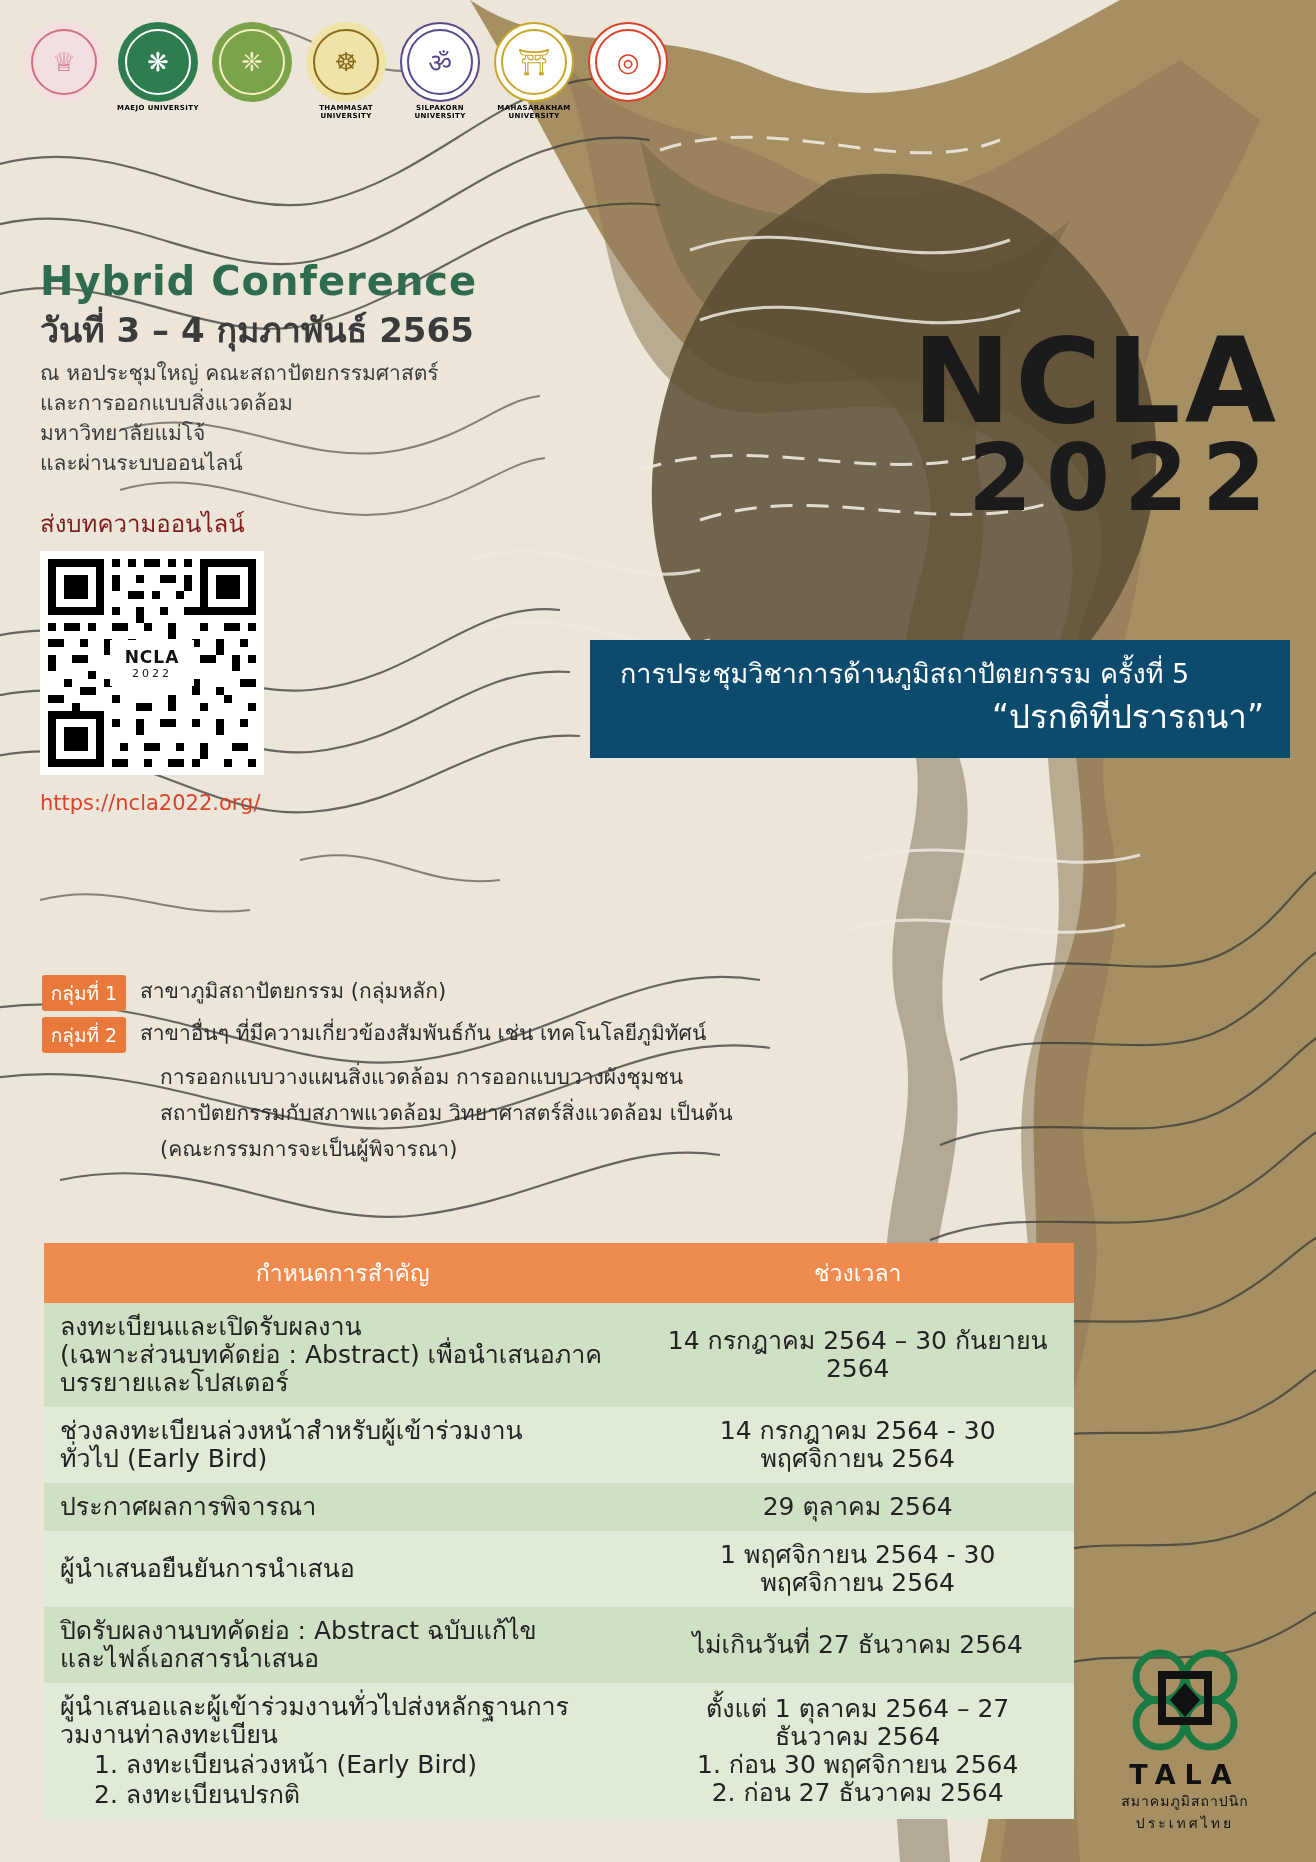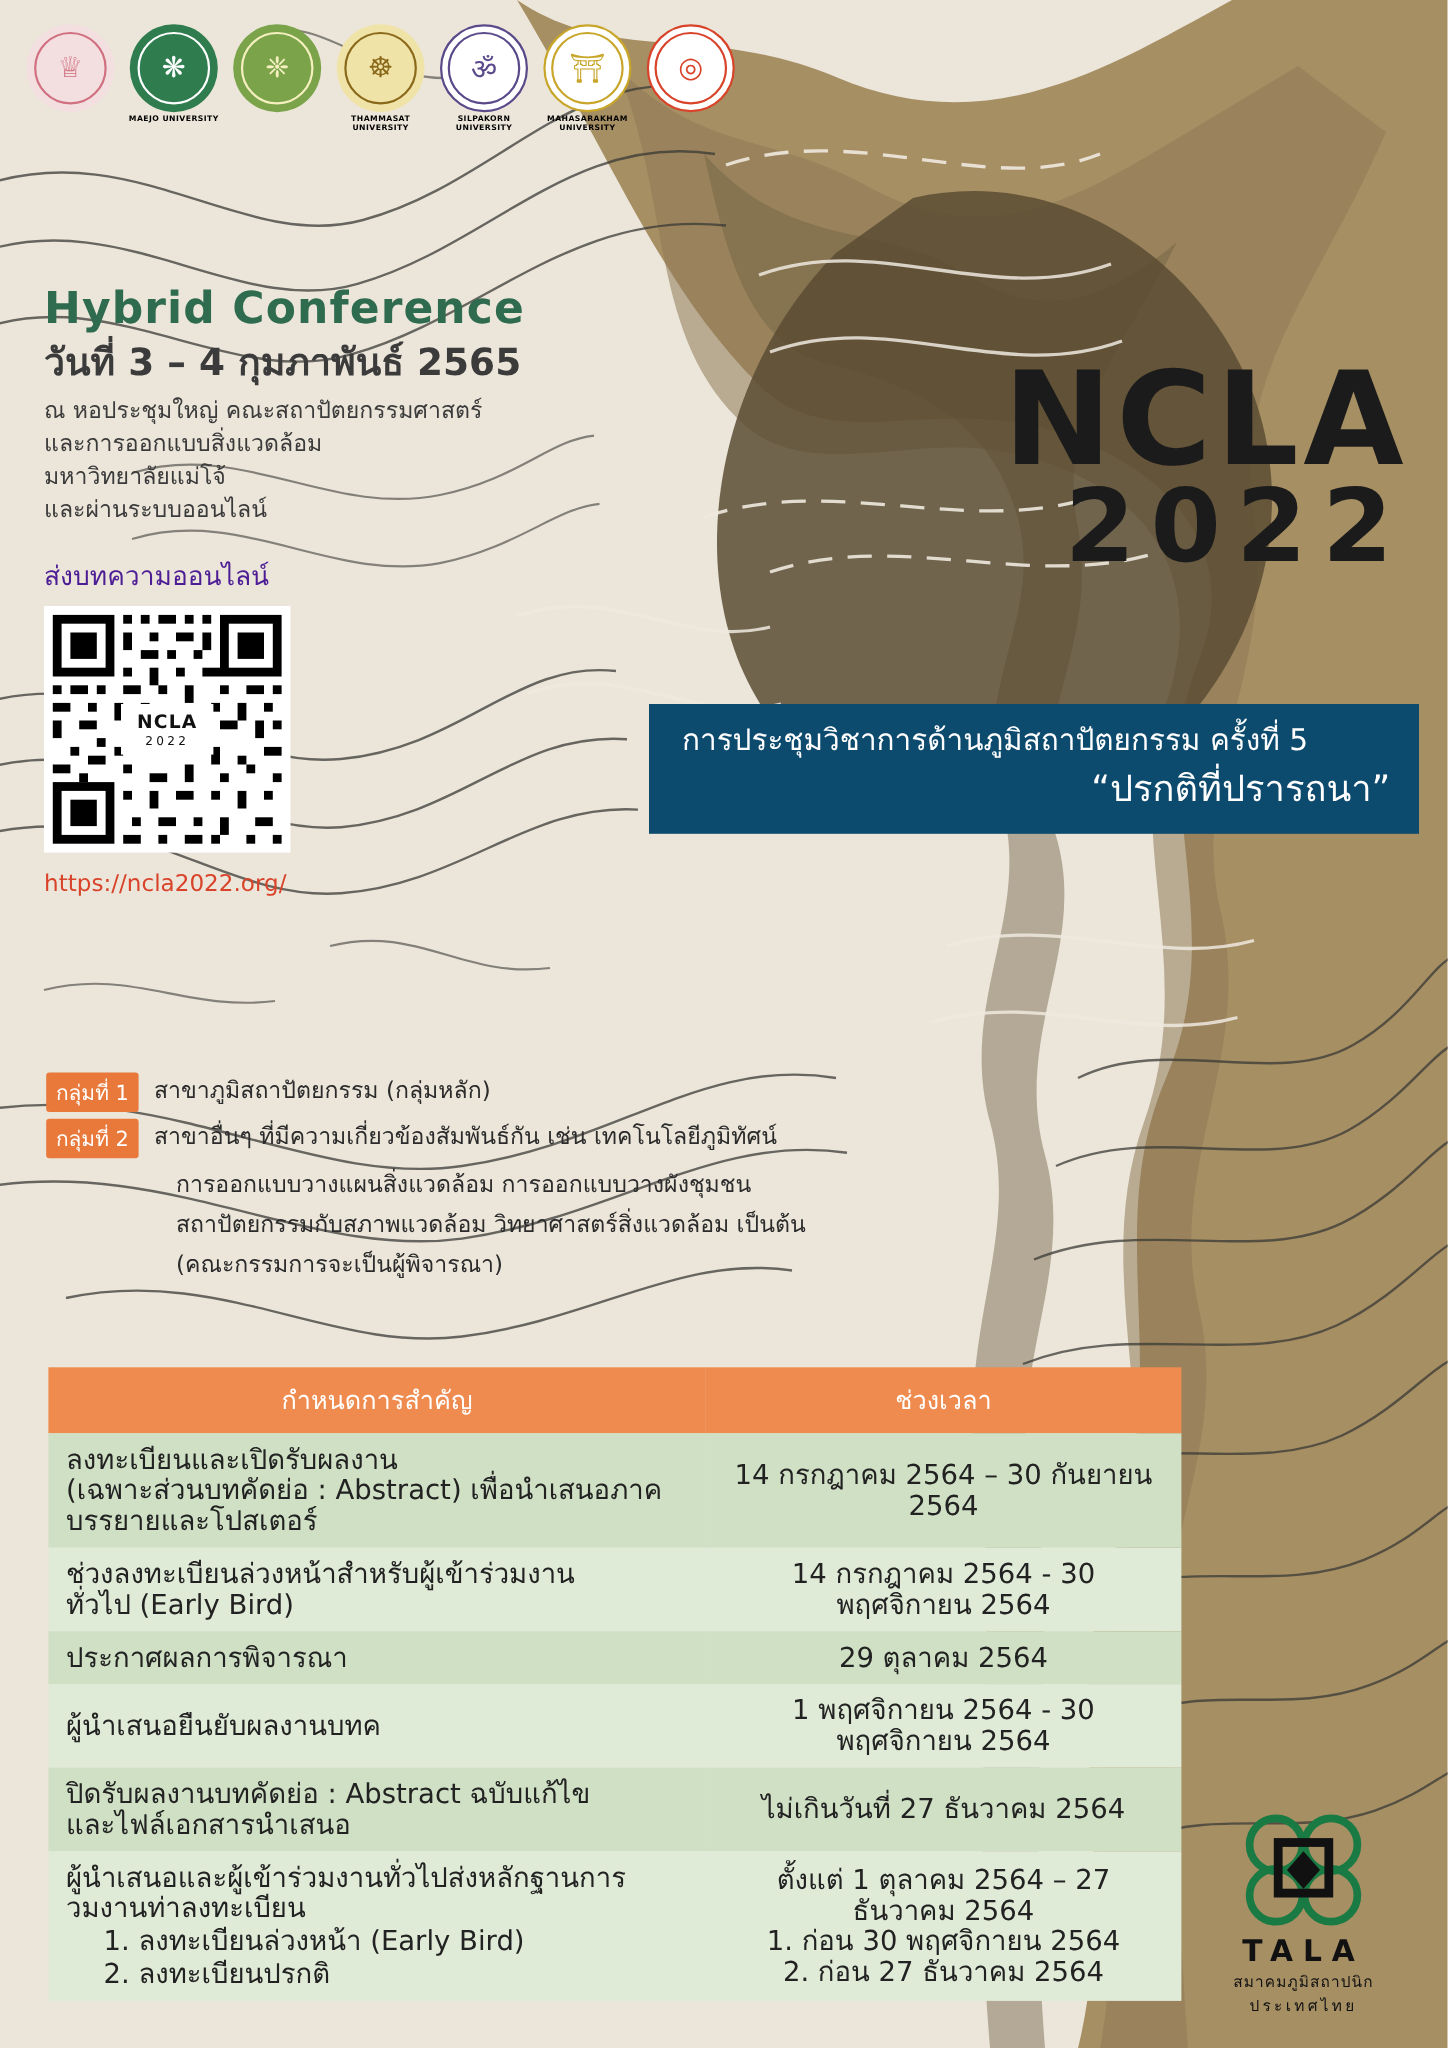--- a/index.html
+++ b/index.html
@@ -21,21 +21,21 @@
   .logo-row{position:absolute;left:22px;top:22px;display:flex;gap:10px;align-items:flex-start;z-index:30;}
   .logo{width:84px;height:108px;position:relative;display:flex;flex-direction:column;align-items:center;}
   .logo .disc{width:80px;height:80px;border-radius:50%;display:flex;align-items:center;justify-content:center;box-sizing:border-box;}
   .logo .cap{font-size:7px;letter-spacing:.4px;text-align:center;margin-top:2px;line-height:8px;font-weight:bold;}
   .seal-in{width:62px;height:62px;border-radius:50%;border:2px solid currentColor;display:flex;align-items:center;justify-content:center;font-size:26px;}
   
   .left-block{position:absolute;left:40px;top:258px;width:520px;z-index:25;}
   .hybrid{font-family:"DejaVu Sans", sans-serif;font-weight:bold;font-size:40px;color:#2f6b4f;letter-spacing:1px;margin:0 0 6px 0;}
   .thdate{font-size:34px;font-weight:bold;color:#3b3b3b;margin:0 0 8px 0;line-height:40px;}
   .venue{font-size:21px;color:#3b3b3b;line-height:30px;margin:0;}
-  .submit-label{font-size:24px;color:#4c1d95;margin:26px 0 8px 0;}
+  .submit-label{font-size:24px;color:#7f1d1d;margin:26px 0 8px 0;}
   .qr-wrap{width:224px;height:224px;background:#fff;position:relative;padding:0;}
   .qr-canvas{position:absolute;left:0;top:0;}
   .qr-center{position:absolute;left:50%;top:50%;transform:translate(-50%,-50%);background:#fff;width:84px;height:46px;display:flex;flex-direction:column;align-items:center;justify-content:center;}
   .qr-center .l1{font-size:17px;font-weight:bold;letter-spacing:1px;color:#111;}
   .qr-center .l2{font-size:11px;letter-spacing:3px;color:#111;}
   .url{font-size:21px;color:#d8432a;margin-top:16px;}
   
   .ncla{position:absolute;right:36px;top:330px;text-align:right;z-index:25;}
   .ncla .n1{font-size:118px;font-weight:bold;letter-spacing:4px;color:#1b1b1b;line-height:102px;font-family:"DejaVu Sans",sans-serif;}
   .ncla .n2{font-size:92px;font-weight:bold;letter-spacing:14px;color:#1b1b1b;line-height:94px;font-family:"DejaVu Sans",sans-serif;}
@@ -316,21 +316,21 @@
           <div>ช่วงลงทะเบียนล่วงหน้าสำหรับผู้เข้าร่วมงาน</div>
           <div>ทั่วไป (Early Bird)</div>
         </td>
         <td class="right">14 กรกฎาคม 2564  - 30 พฤศจิกายน 2564</td>
       </tr>
       <tr class="odd">
         <td class="left">ประกาศผลการพิจารณา</td>
         <td class="right">29 ตุลาคม 2564</td>
       </tr>
       <tr class="even">
-        <td class="left">ผู้นำเสนอยืนยับผลงานบทค</td>
+        <td class="left">ผู้นำเสนอยืนยันการนำเสนอ</td>
         <td class="right">1 พฤศจิกายน 2564 - 30 พฤศจิกายน 2564</td>
       </tr>
       <tr class="odd">
         <td class="left">
           <div>ปิดรับผลงานบทคัดย่อ : Abstract ฉบับแก้ไข</div>
           <div>และไฟล์เอกสารนำเสนอ</div>
         </td>
         <td class="right">ไม่เกินวันที่ 27 ธันวาคม 2564</td>
       </tr>
       <tr class="even">

